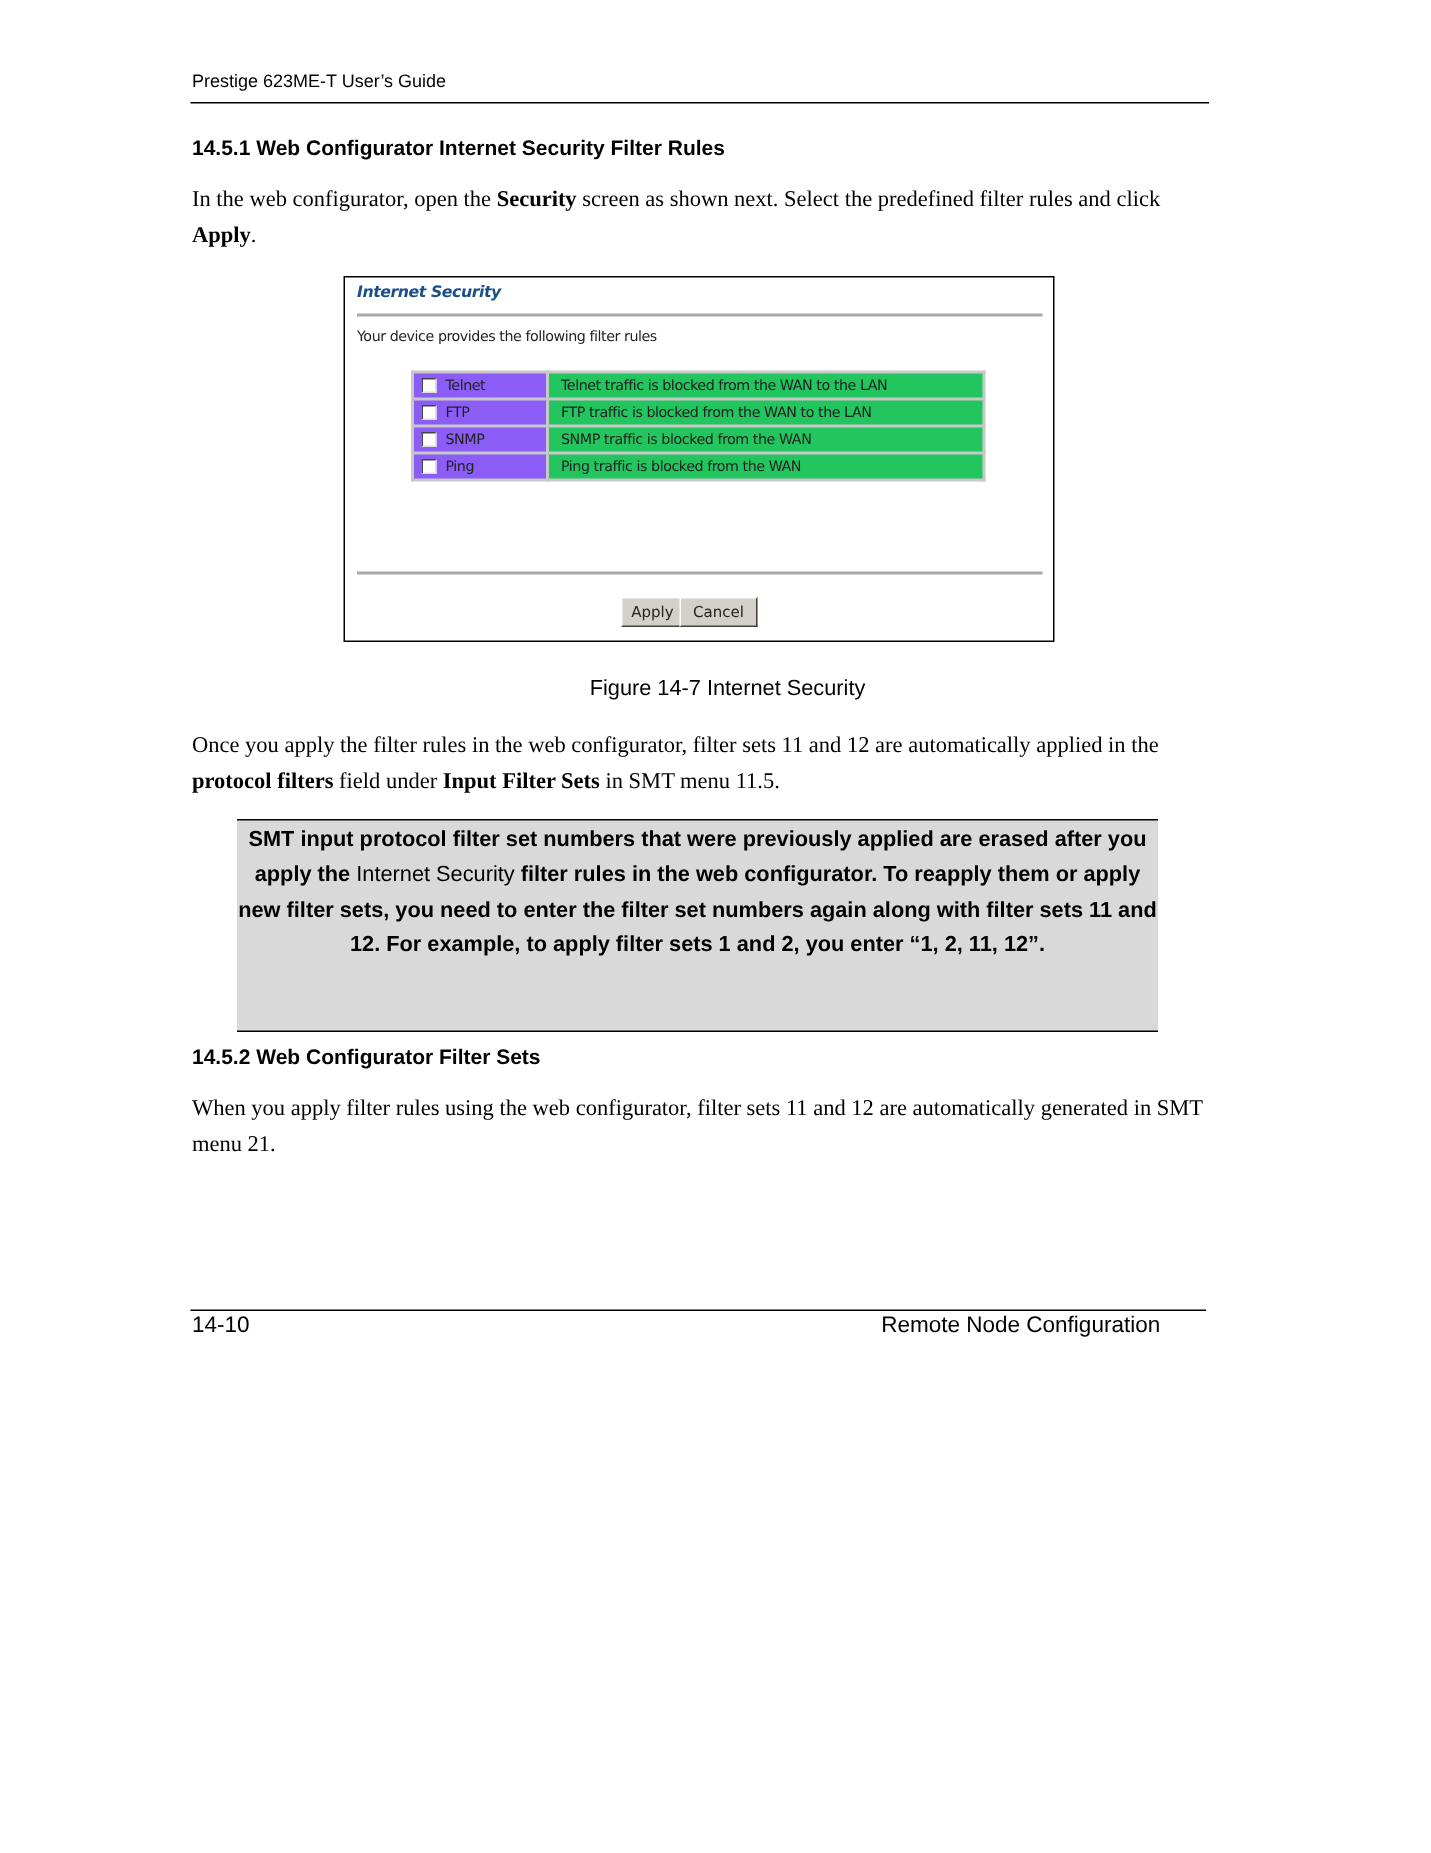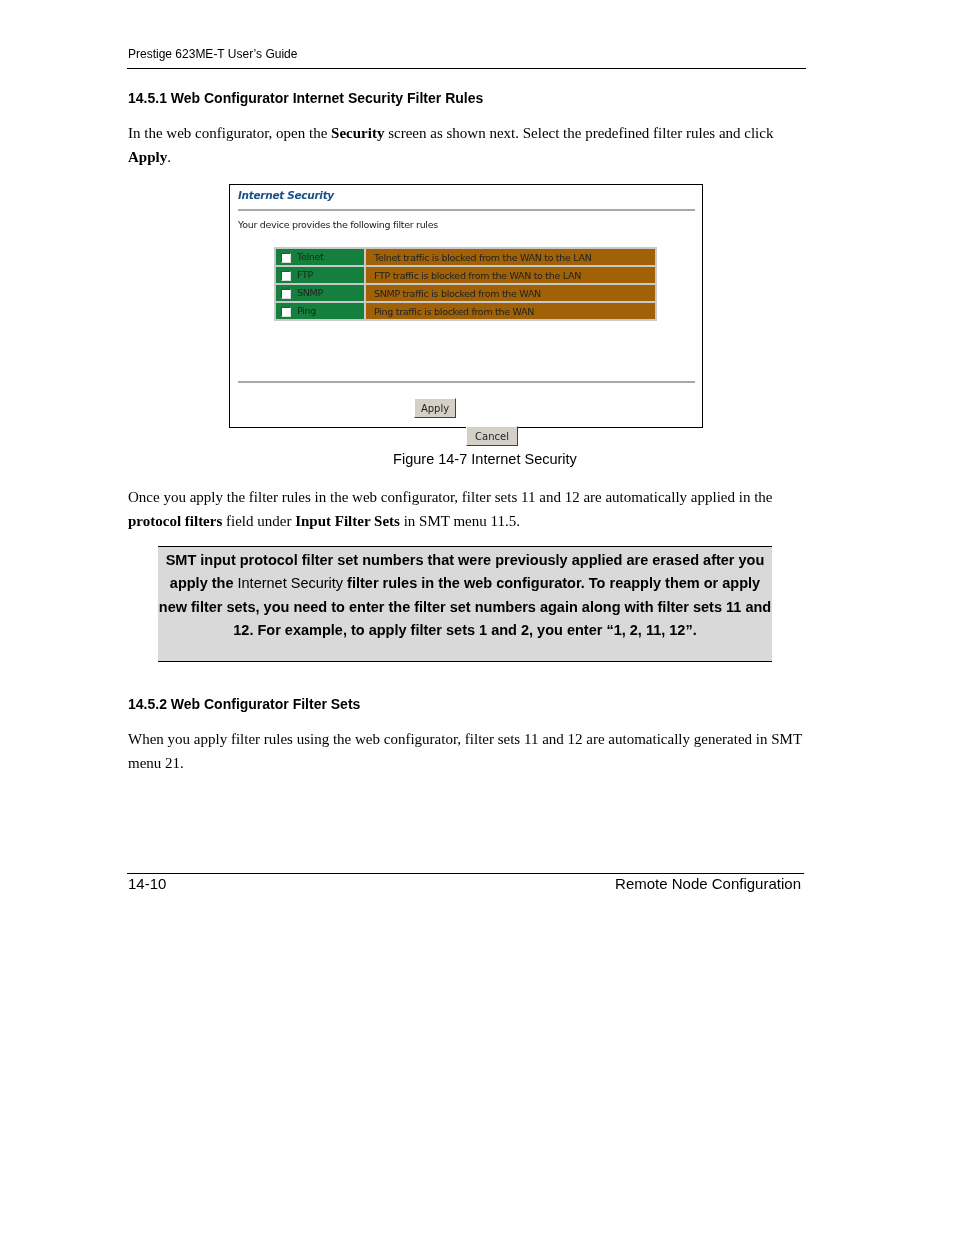--- a/index.html
+++ b/index.html
@@ -11,36 +11,36 @@
   .para { left: 128px; width: 680px; font-size: 15px; line-height: 24px; }
   .para b { font-weight: bold; }
 
   
   .fig { left: 229px; top: 184px; width: 472px; height: 242px; border: 1px solid #000; background: #fff; font-family: "DejaVu Sans", sans-serif; }
   .fig-title { position: absolute; left: 8px; top: 4px; font-size: 10.5px; font-weight: bold; font-style: italic; color: #1a4f8a; letter-spacing: -0.3px; }
   .fig-rule1 { position: absolute; left: 8px; top: 24px; width: 457px; border-top: 2px solid #a8a8a8; }
   .fig-desc { position: absolute; left: 8px; top: 34px; font-size: 9.5px; color: #222; letter-spacing: -0.3px; }
   .rules { position: absolute; left: 44px; top: 62px; width: 383px; border-collapse: collapse; border: 1px solid #a8a8a8; }
   .rules td { border: 2px solid #c8c8c8; height: 16px; padding: 0; font-size: 9.5px; color: #222; letter-spacing: -0.3px; }
-  .rules td.lbl { width: 88px; background: #15803d; }
-  .rules td.dsc { padding-left: 8px; background: #a16207; }
+  .rules td.lbl { width: 88px; background: #8b5cf6; }
+  .rules td.dsc { padding-left: 8px; background: #22c55e; }
   .cb { display: inline-block; width: 8px; height: 8px; border: 1px solid #444; border-right-color: #ddd; border-bottom-color: #ddd; background: #fff; vertical-align: middle; margin: 0 6px 0 5px; }
   .fig-rule2 { position: absolute; left: 8px; top: 196px; width: 457px; border-top: 2px solid #a8a8a8; }
   .btn { position: absolute; top: 213px; height: 18px; background: #d4d0c8; border: 1px solid #fff; border-right-color: #404040; border-bottom-color: #404040; font-size: 10px; color: #222; display: flex; align-items: center; justify-content: center; font-family: "DejaVu Sans", sans-serif; }
   .btn-apply { left: 184px; width: 40px; }
-  .btn-cancel { left: 236px; width: 50px; margin-top: 28px; }
+  .btn-cancel { left: 223px; width: 50px; }
 
   .caption { left: 135px; width: 700px; top: 451px; text-align: center; font-family: "Liberation Sans", sans-serif; font-weight: normal; font-size: 14.5px; padding-left: 0; }
 
-  .note { left: 158px; top: 546px; width: 614px; height: 116px; background: #d9d9d9; border-top: 1px solid #000; border-bottom: 1px solid #000; font-family: "Liberation Sans", sans-serif; font-size: 14.5px; font-weight: bold; text-align: center; line-height: 23.3px; padding-top: 2px; box-sizing: border-box; }
+  .note { left: 158px; top: 546px; width: 614px; height: 142px; background: #d9d9d9; border-top: 1px solid #000; border-bottom: 1px solid #000; font-family: "Liberation Sans", sans-serif; font-size: 14.5px; font-weight: bold; text-align: center; line-height: 23.3px; padding-top: 2px; box-sizing: border-box; }
   .note .norm { font-weight: normal; }
 
   .ftr-rule { left: 127px; top: 873px; width: 677px; border-top: 1px solid #000; }
   .ftr-left { left: 128px; top: 875px; font-family: "Liberation Sans", sans-serif; font-size: 15px; }
-  .ftr-right { left: 560px; width: 241px; text-align: right; top: 875px; font-family: "Liberation Sans", sans-serif; font-size: 15px; }
+  .ftr-right { left: 560px; width: 241px; text-align: center; top: 875px; font-family: "Liberation Sans", sans-serif; font-size: 15px; }
 </style>
 </head>
 <body>
 
 <div class="abs hdr">Prestige 623ME-T User’s Guide</div>
 <div class="abs hdr-rule"></div>
 
 <div class="abs h2" style="top:90px;">14.5.1 Web Configurator Internet Security Filter Rules</div>
 <div class="abs para" style="top:121px;"><span>In the web configurator, open the </span><b>Security</b><span> screen as shown next. Select the predefined filter rules and click </span><b>Apply</b><span>.</span></div>
 

